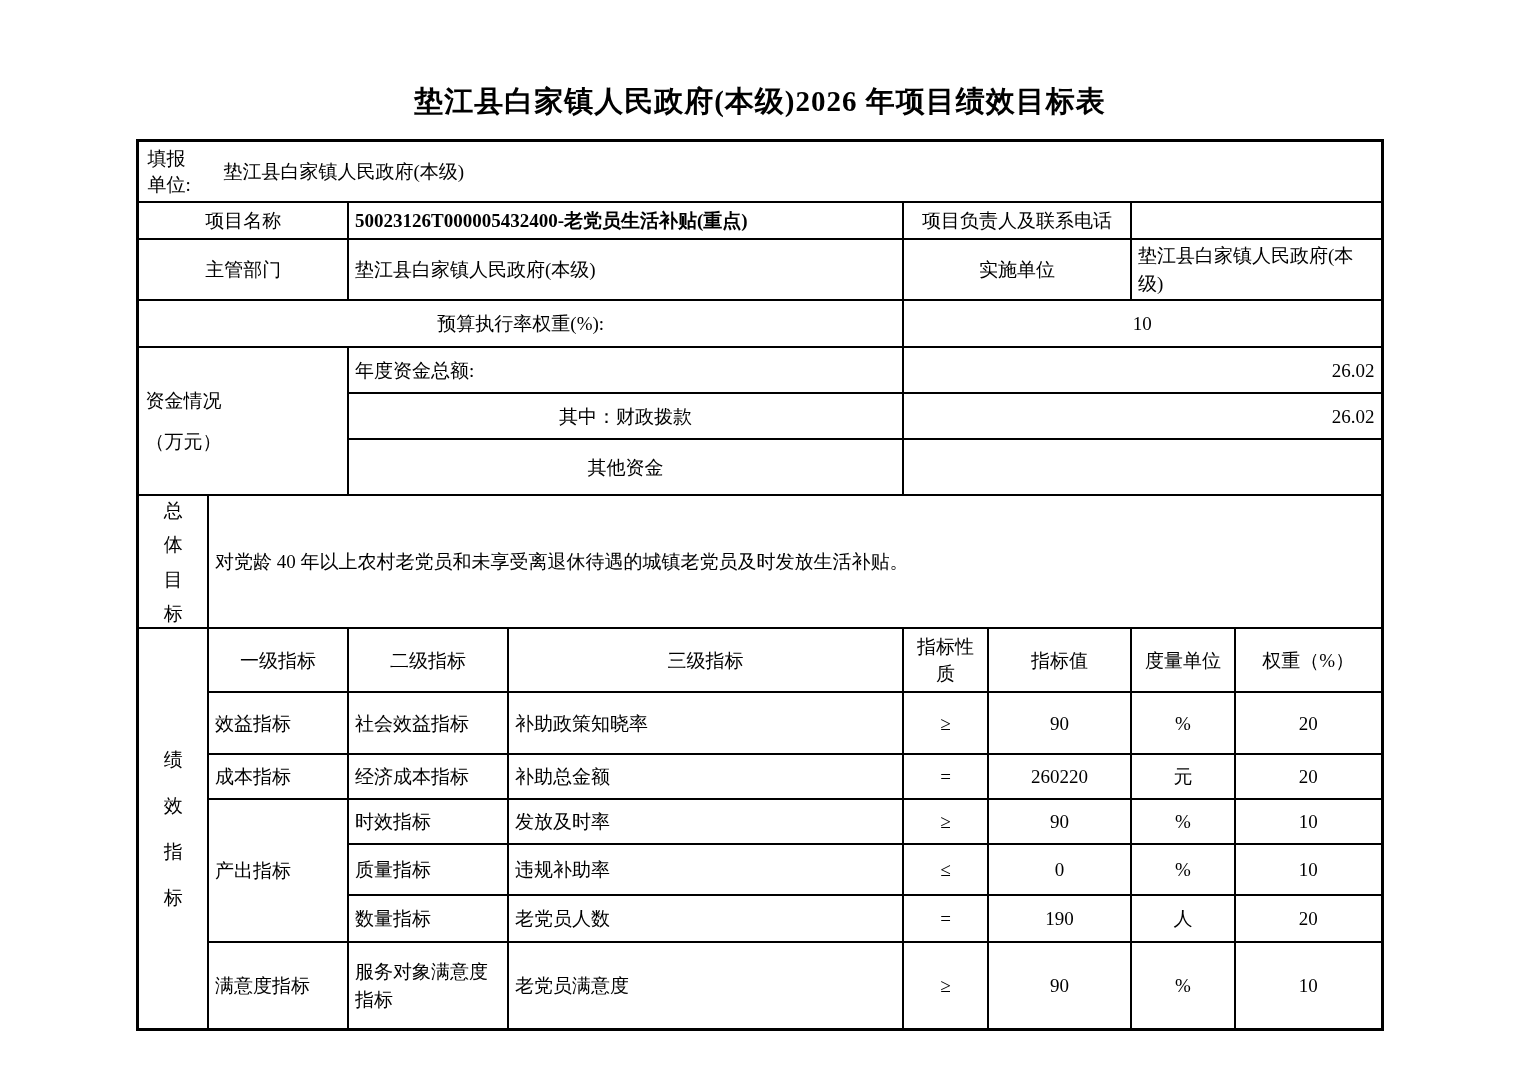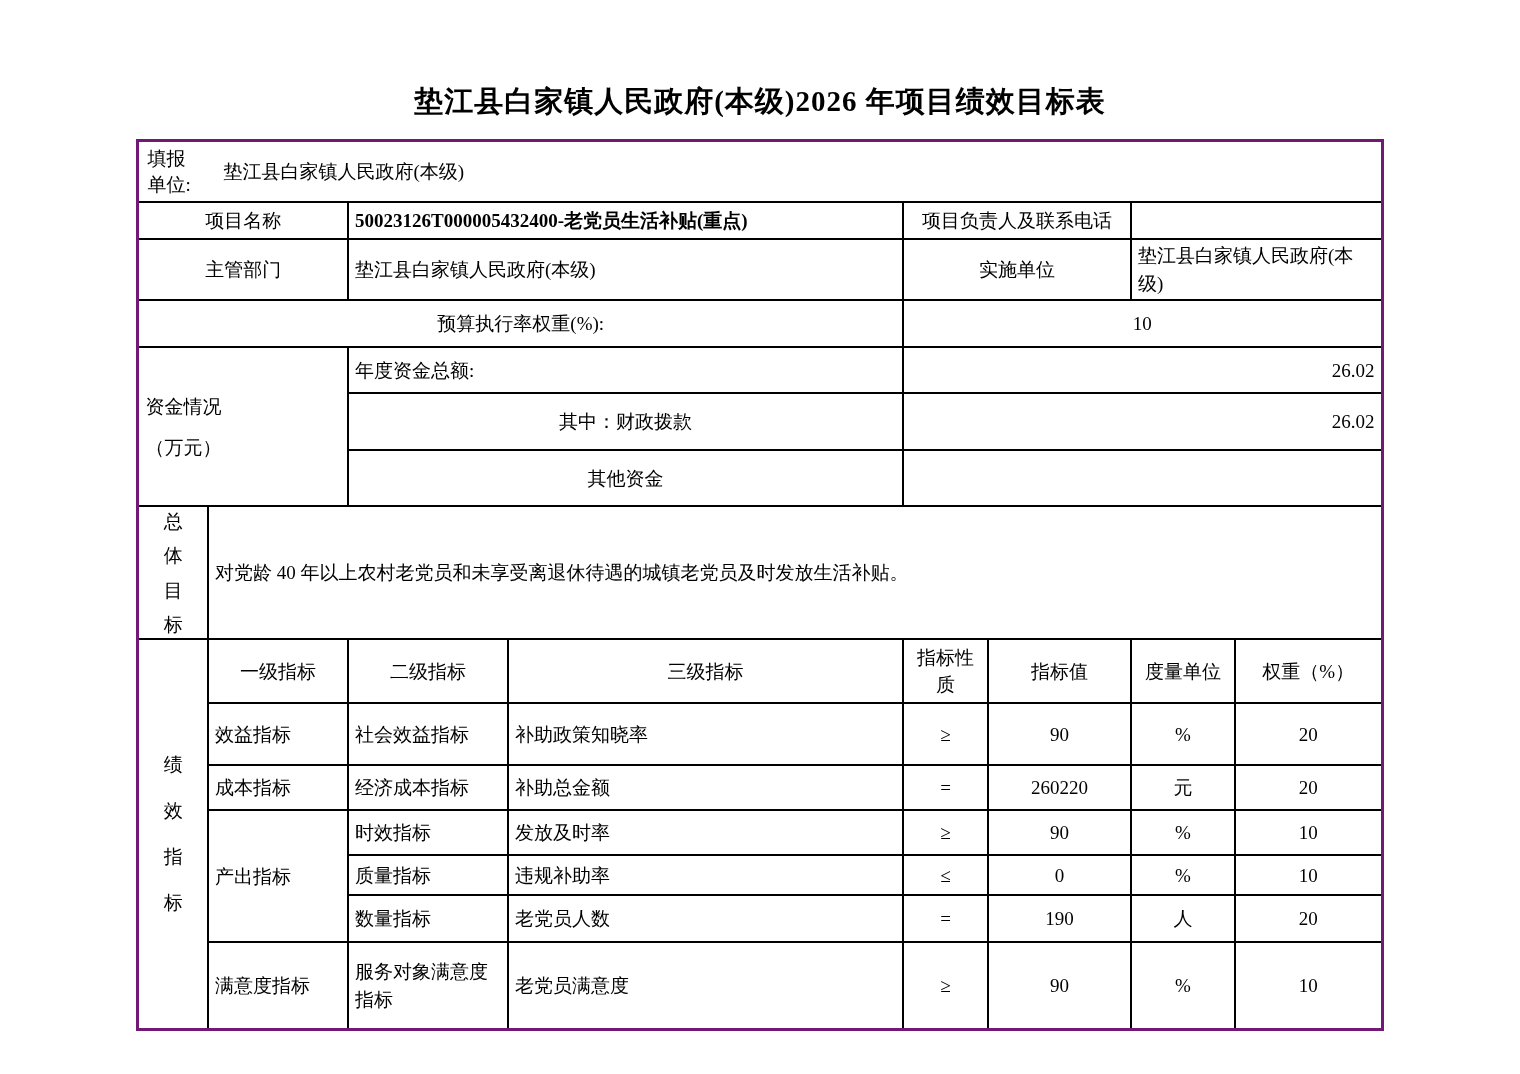--- a/index.html
+++ b/index.html
@@ -16,21 +16,21 @@
     text-align: center;
     font-size: 29px;
     font-weight: bold;
     letter-spacing: 1px;
   }
   table.doc {
     border-collapse: collapse;
     table-layout: fixed;
     width: 1244px;
     margin: 0 auto;
-    border: 3px solid #701a75;
+    border: 3px solid #000000;
   }
   table.doc td {
     border: 2px solid #000;
     font-size: 19px;
     line-height: 1.45;
     padding: 2px 6px;
     vertical-align: middle;
     overflow: hidden;
     word-break: break-word;
   }
@@ -107,21 +107,21 @@
   </tr>
 
   <tr style="height:46px">
     <td colspan="2" rowspan="3" class="funds-label">
       <div>资金情况</div>
       <div>（万元）</div>
     </td>
     <td colspan="2" class="l">年度资金总额:</td>
     <td colspan="4" class="r">26.02</td>
   </tr>
-  <tr style="height:57px">
+  <tr style="height:46px">
     <td colspan="2" class="c">其中：财政拨款</td>
     <td colspan="4" class="r">26.02</td>
   </tr>
   <tr style="height:56px">
     <td colspan="2" class="c">其他资金</td>
     <td colspan="4" class="r"></td>
   </tr>
 
   <tr style="height:133px">
     <td class="vcell">
@@ -175,21 +175,21 @@
 
   <tr style="height:45px">
     <td rowspan="3" class="l">产出指标</td>
     <td class="l lvl2">时效指标</td>
     <td class="l">发放及时率</td>
     <td class="c">≥</td>
     <td class="c">90</td>
     <td class="c">%</td>
     <td class="c">10</td>
   </tr>
-  <tr style="height:40px">
+  <tr style="height:51px">
     <td class="l lvl2">质量指标</td>
     <td class="l">违规补助率</td>
     <td class="c">≤</td>
     <td class="c">0</td>
     <td class="c">%</td>
     <td class="c">10</td>
   </tr>
   <tr style="height:47px">
     <td class="l lvl2">数量指标</td>
     <td class="l">老党员人数</td>

